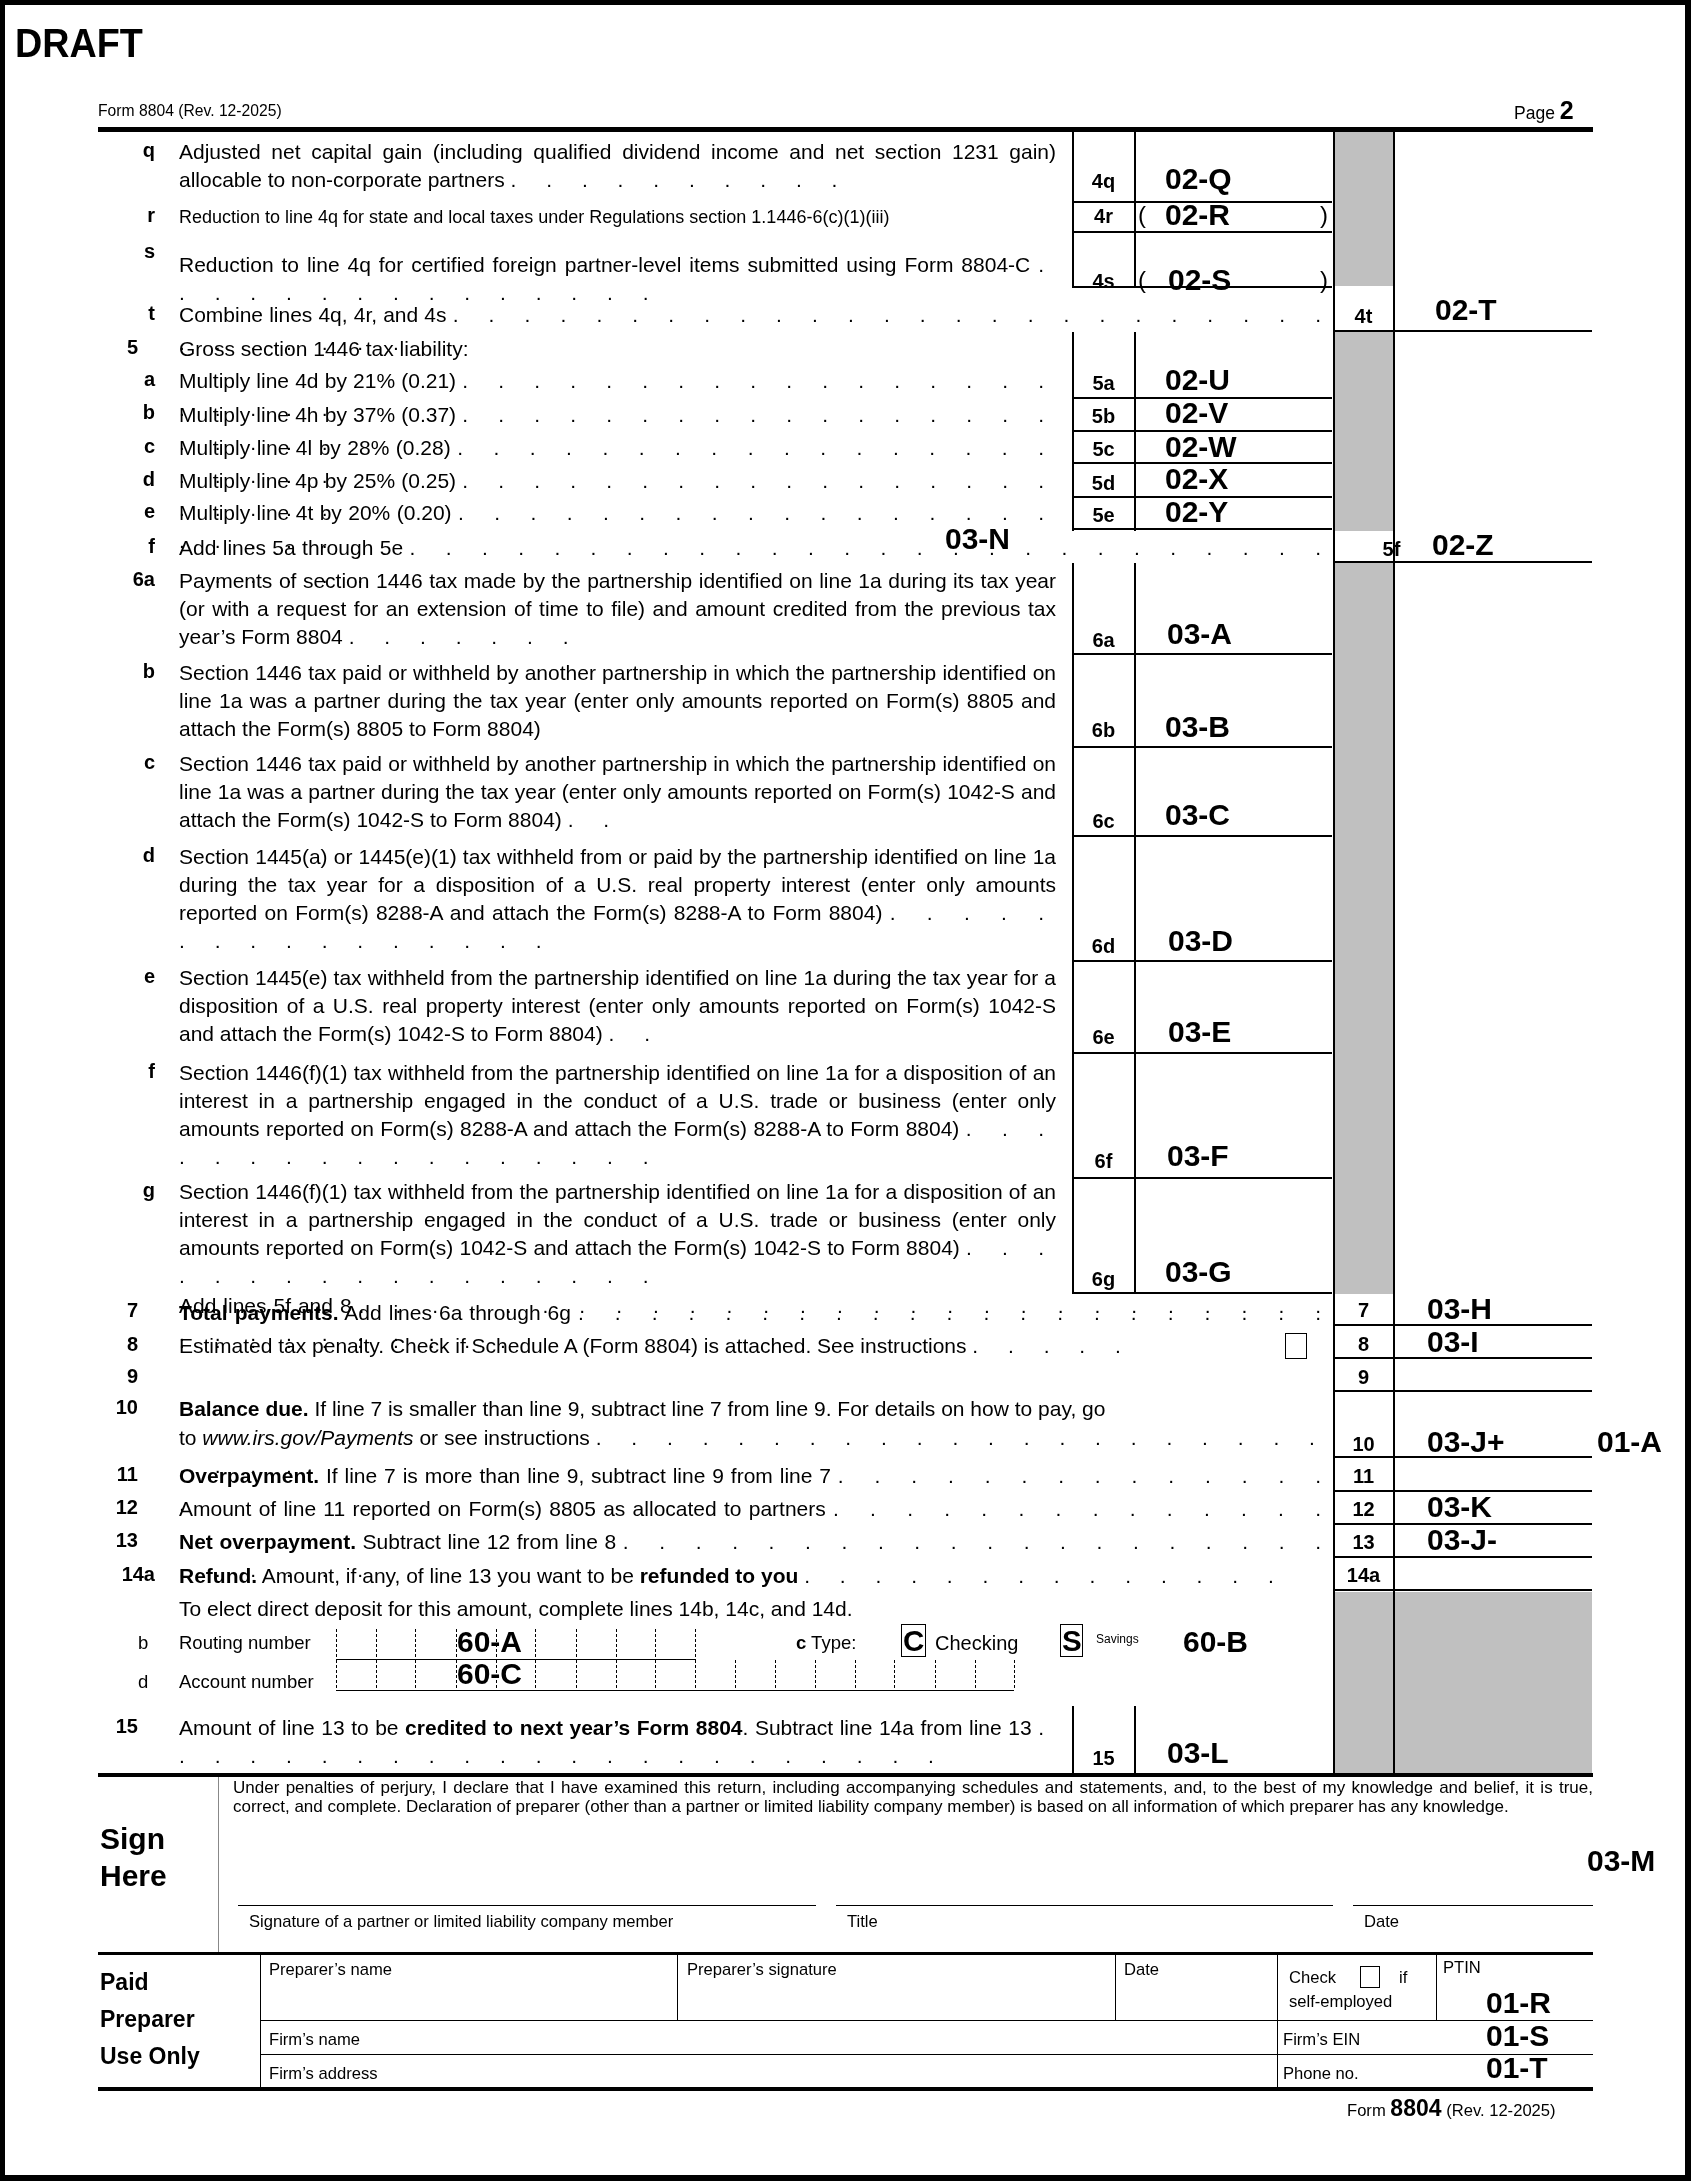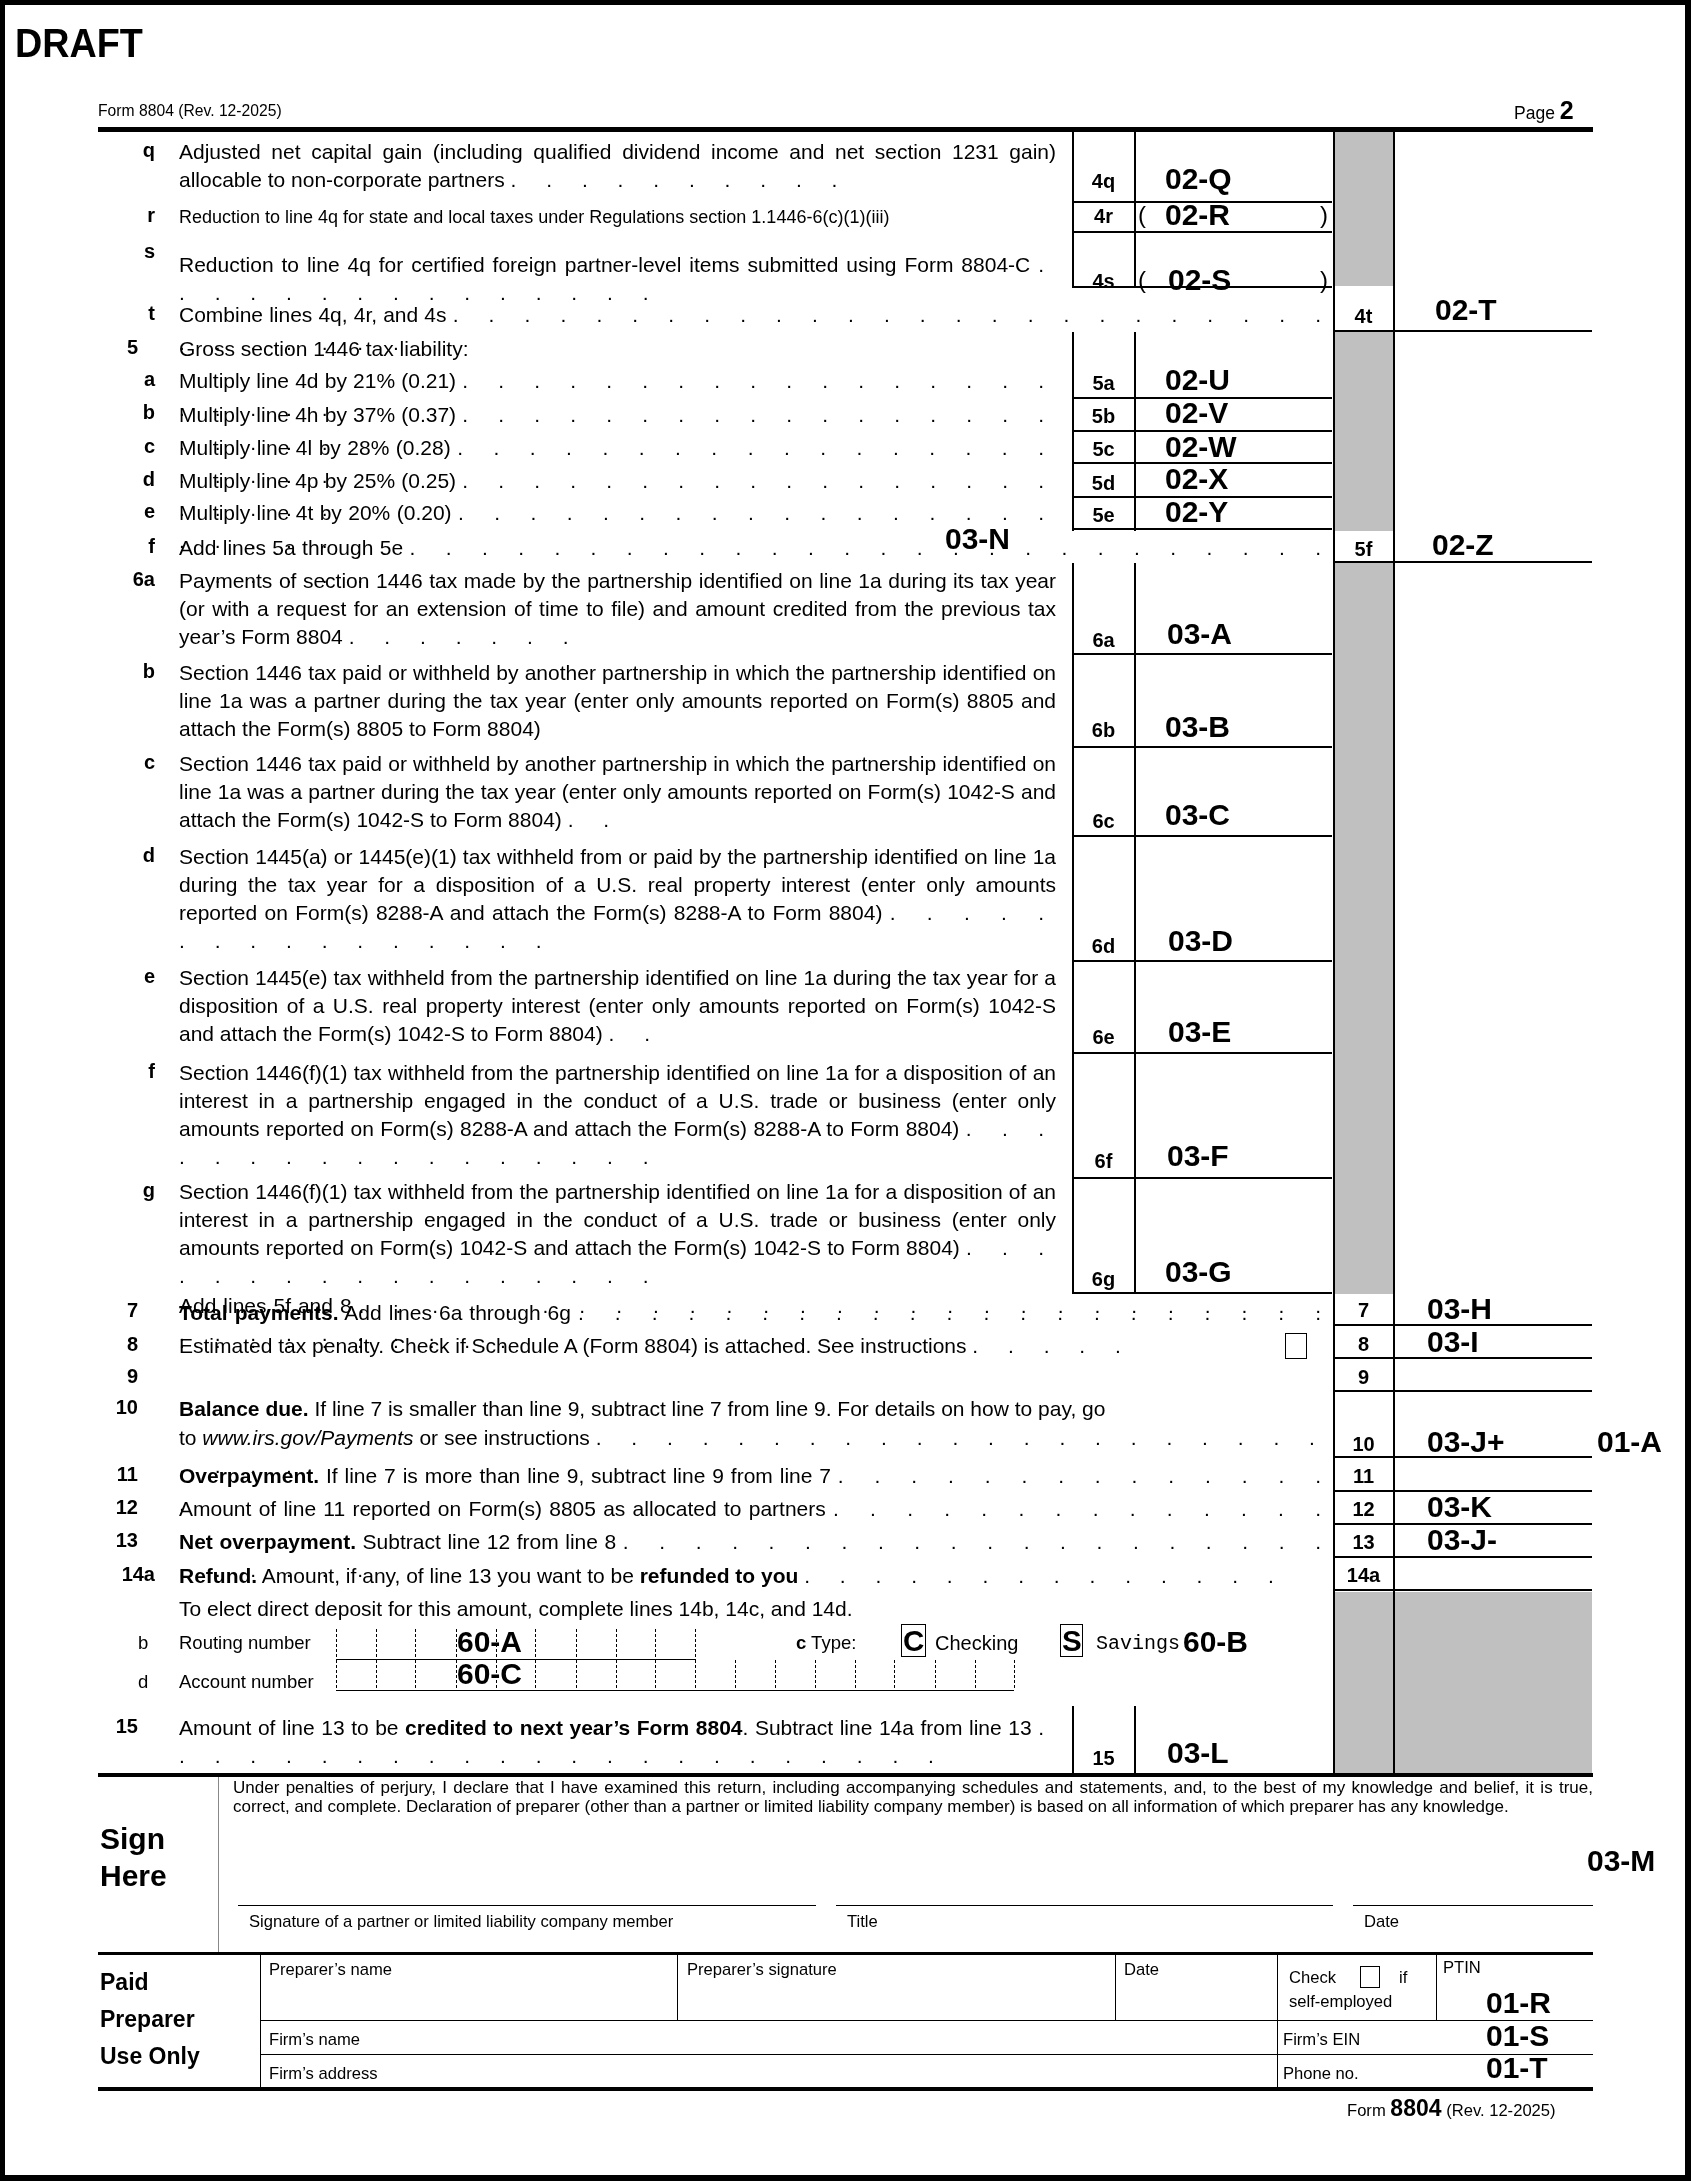--- a/index.html
+++ b/index.html
@@ -127,21 +127,21 @@
 <div class="val" style="left:1165px;top:462px;">02-X</div>
 
 <div class="ln" style="left:109px;top:500px;">e</div>
 <div class="tx" style="top:499px;"><span>Multiply line 4t by 20% (0.20)</span> <span class="dots">. . . . . . . . . . . . . . . . . . . . . .</span></div>
 <div class="box-label" style="left:1073px;top:504px;width:61px;">5e</div>
 <div class="val" style="left:1165px;top:495px;">02-Y</div>
 
 <div class="ln" style="left:109px;top:535px;">f</div>
 <div class="tx" style="top:534px;width:1154px;"><span>Add lines 5a through 5e</span> <span class="dots">. . . . . . . . . . . . . . . . . . . . . . . . . . . . . . . . . .</span></div>
 <div class="val" style="left:945px;top:522px;">03-N</div>
-<div class="box-label" style="left:1334px;top:538px;width:59px;">5f</div>
+<div class="box-label" style="left:1334px;top:538px;width:59px;padding-left:28px;">5f</div>
 <div class="val" style="left:1432px;top:528px;">02-Z</div>
 
 <div class="ln" style="left:109px;top:568px;">6a</div>
 <div class="tx" style="top:567px;"><span>Payments of section 1446 tax made by the partnership identified on line 1a during its tax year (or with a request for an extension of time to file) and amount credited from the previous tax year’s Form 8804</span> <span class="dots">. . . . . . .</span></div>
 <div class="box-label" style="left:1073px;top:629px;width:61px;">6a</div>
 <div class="val" style="left:1167px;top:617px;">03-A</div>
 
 <div class="ln" style="left:109px;top:660px;">b</div>
 <div class="tx" style="top:659px;">Section 1446 tax paid or withheld by another partnership in which the partnership identified on line 1a was a partner during the tax year (enter only amounts reported on Form(s) 8805 and attach the Form(s) 8805 to Form 8804)</div>
 <div class="box-label" style="left:1073px;top:719px;width:61px;">6b</div>
@@ -228,21 +228,21 @@
   <div class="dashcell" style="left:240px;top:0;height:28px;"></div>
   <div class="dashcell" style="left:280px;top:0;height:28px;"></div>
   <div class="dashcell" style="left:319px;top:0;height:28px;"></div>
   <div class="dashcell" style="left:359px;top:0;height:28px;"></div>
 </div>
 <div class="val" style="left:457px;top:1625px;">60-A</div>
 <div class="abs" style="left:796px;top:1632px;font-size:18.5px;"><b>c</b> <span>Type:</span></div>
 <div class="abs" style="left:901px;top:1624px;font-size:29.5px;font-weight:bold;line-height:31px;border:1.4px solid #000;padding:0 0.9px;">C</div>
 <div class="abs" style="left:935px;top:1632px;font-size:20px;">Checking</div>
 <div class="abs" style="left:1060px;top:1624px;font-size:29.5px;font-weight:bold;line-height:31px;border:1.4px solid #000;padding:0 0.9px;">S</div>
-<div class="abs" style="left:1096px;top:1632px;font-size:20px;font-family:Liberation Mono, monospace;">Savings</div>
+<div class="abs" style="left:1096px;top:1632px;font-size:12px;">Savings</div>
 <div class="val" style="left:1183px;top:1625px;">60-B</div>
 
 <div class="abs" style="left:138px;top:1671px;font-size:18.5px;">d</div>
 <div class="abs" style="left:179px;top:1671px;font-size:18.5px;">Account number</div>
 <div class="abs" style="left:336px;top:1660px;width:678px;height:29.5px;border-bottom:1.8px solid #000;">
   <div class="dashcell" style="left:0;top:0;height:28px;"></div>
   <div class="dashcell" style="left:40px;top:0;height:28px;"></div>
   <div class="dashcell" style="left:79px;top:0;height:28px;"></div>
   <div class="dashcell" style="left:120px;top:0;height:28px;"></div>
   <div class="dashcell" style="left:160px;top:0;height:28px;"></div>

